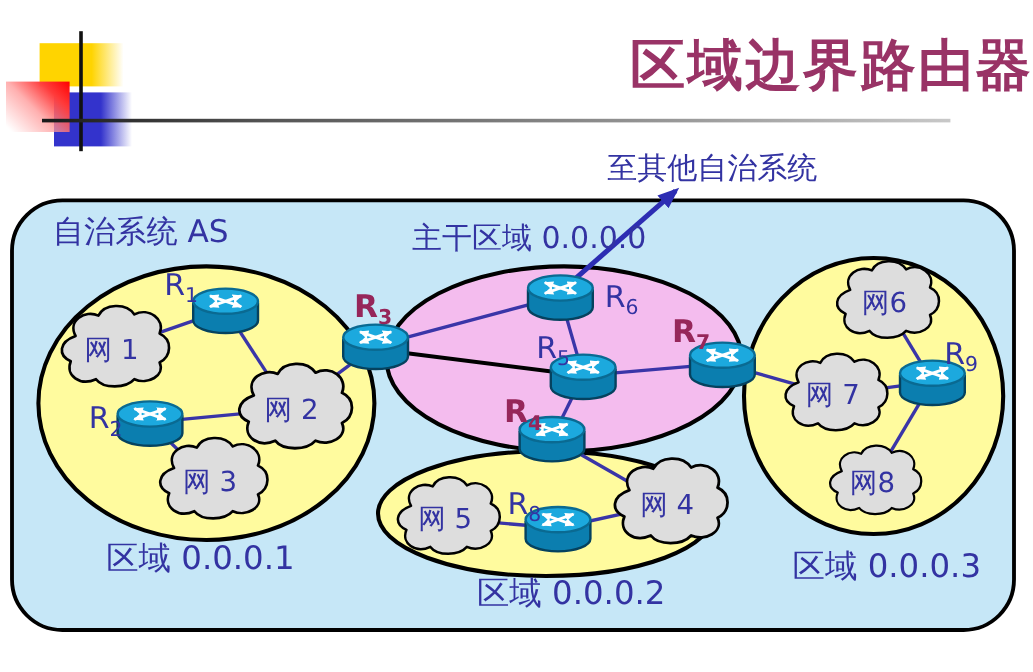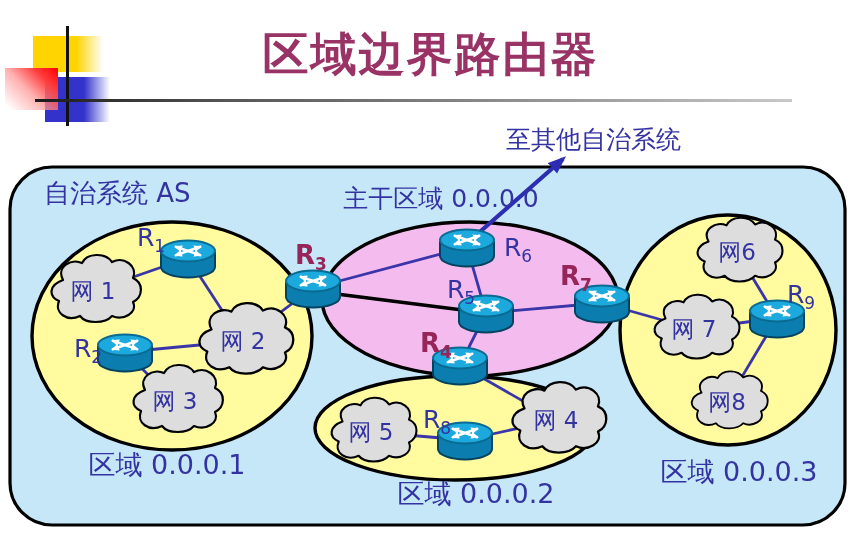--- a/index.html
+++ b/index.html
@@ -12,21 +12,21 @@
   .deco-yellow{left:33px;top:36px;width:70px;height:36px;
     background:linear-gradient(to right,#FFD400 0%,#FFD400 62%,rgba(255,212,0,0) 100%);}
   .deco-blue{left:45px;top:77px;width:65px;height:45px;
     background:linear-gradient(to right,#3333CC 0%,#3333CC 60%,rgba(51,51,204,0) 100%);}
   .deco-red{left:5px;top:68px;width:53px;height:42px;
     background:linear-gradient(225deg,#FF0000 0%,#FF3B3B 25%,rgba(255,150,150,.75) 55%,rgba(255,255,255,0) 95%);}
   .deco-vline{left:66px;top:26px;width:3px;height:100px;background:#111111;}
   .deco-hline{left:35px;top:99px;width:757px;height:3px;
     background:linear-gradient(to right,#1a1a1a 0%,#555555 25%,#999999 70%,#c8c8c8 100%);}
   
-  .title{position:absolute;top:24px;left:0;width:100%;text-align:center;
+  .title{position:absolute;top:24px;left:0;width:100%;text-align:right;
     font-size:46px;font-weight:bold;color:#993366;letter-spacing:2px;}
   
   svg{position:absolute;left:0;top:0;}
   svg text{font-family:"DejaVu Sans","Liberation Sans",sans-serif;}
   .t-blue{fill:#3333A2;font-size:25px;}
   .t-as{fill:#3333A2;font-size:26px;}
   .t-area{fill:#3333A2;font-size:27px;}
   .t-cloud{fill:#3333A2;font-size:23px;}
   .rlabel{fill:#3333A2;font-size:25px;}
   .rlabel-hi{fill:#96265A;font-size:26px;font-weight:bold;}

